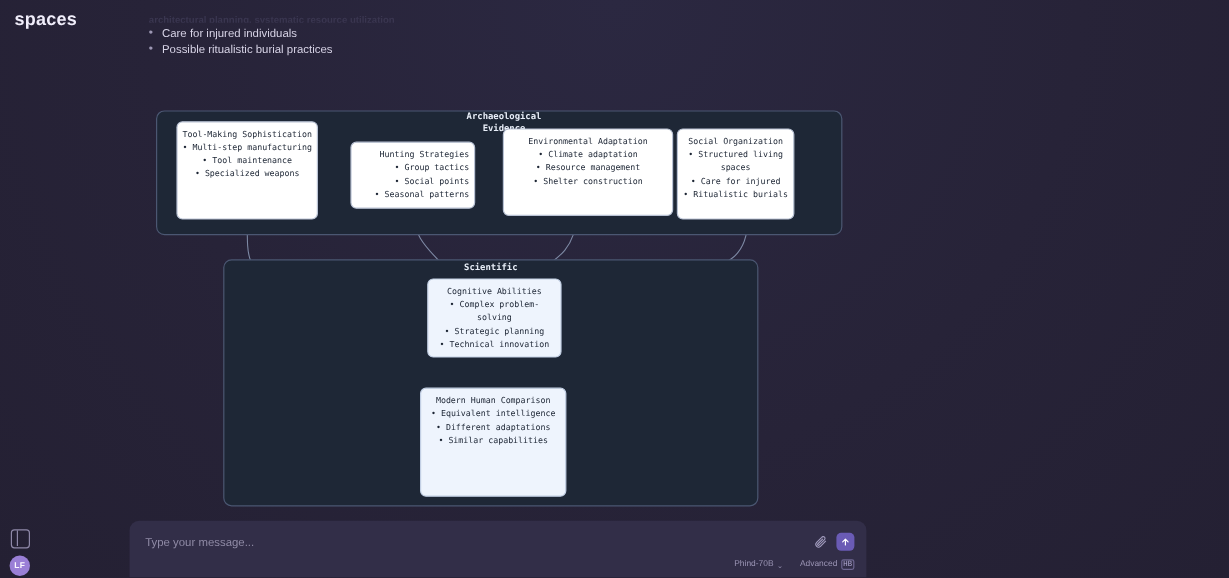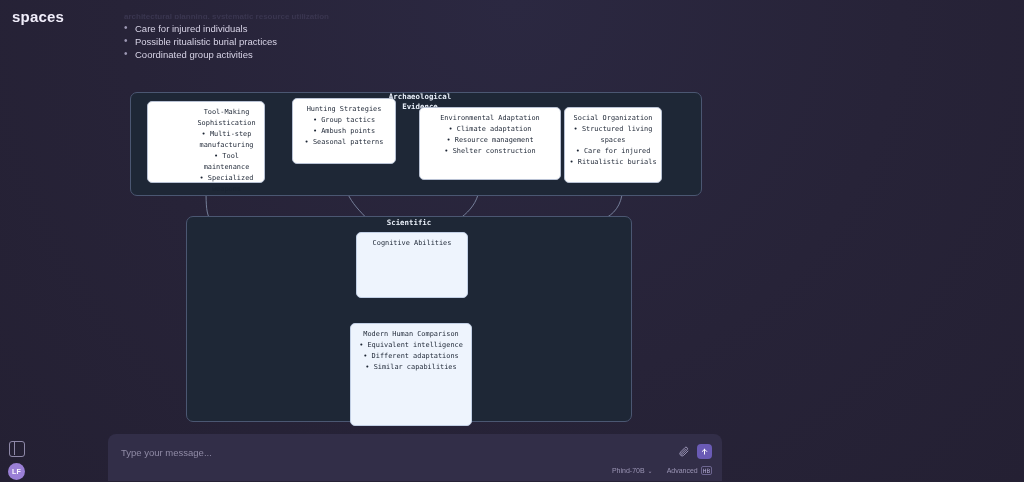--- a/index.html
+++ b/index.html
@@ -141,21 +141,20 @@
 
   <div class="rail">
     <div class="rail-toggle"></div>
     <div class="avatar">LF</div>
   </div>
 
   <div class="clipped-line">architectural planning, systematic resource utilization</div>
   <ul class="bullets">
     <li>Care for injured individuals</li>
     <li>Possible ritualistic burial practices</li>
-    <li>Coordinated group activities</li>
   </ul>
 
   <div class="diagram">
 
     <svg class="svg-layer" width="1024" height="360">
       <defs>
         <marker id="ah" markerWidth="6" markerHeight="6" refX="5" refY="3" orient="auto">
           <path d="M0,0.6 L5,3 L0,5.4 z" fill="#7e8aa5"></path>
         </marker>
       </defs>
@@ -172,34 +171,34 @@
         <path d="M411,228 L411,252"></path>
       </g>
     </svg>
 
     <div class="cluster" style="left:130px; top:22px; width:572px; height:104px;"></div>
     <div class="cluster-label" style="left:383px; top:22px;">Archaeological Evidence</div>
 
     <div class="cluster" style="left:186px; top:146px; width:446px; height:206px;"></div>
     <div class="cluster-label" style="left:372px; top:148px;">Scientific</div>
 
-    <div class="node" style="left:147px; top:31px; width:118px; height:82px;padding-left:45px;">
+    <div class="node" style="left:147px; top:31px; width:118px; height:82px;">
       <span class="title">Tool-Making Sophistication</span>
       <ul>
         <li>Multi-step manufacturing</li>
         <li>Tool maintenance</li>
         <li>Specialized weapons</li>
       </ul>
     </div>
 
-    <div class="node" style="left:292px; top:28px; width:104px; height:66px;">
+    <div class="node" style="left:292px; top:48px; width:104px; height:56px;text-align:right;">
       <span class="title">Hunting Strategies</span>
       <ul>
         <li>Group tactics</li>
-        <li>Ambush points</li>
+        <li>Social points</li>
         <li>Seasonal patterns</li>
       </ul>
     </div>
 
     <div class="node" style="left:419px; top:37px; width:142px; height:73px;">
       <span class="title">Environmental Adaptation</span>
       <ul>
         <li>Climate adaptation</li>
         <li>Resource management</li>
         <li>Shelter construction</li>
@@ -210,23 +209,28 @@
       <span class="title">Social Organization</span>
       <ul>
         <li>Structured living spaces</li>
         <li>Care for injured</li>
         <li>Ritualistic burials</li>
       </ul>
     </div>
 
     <div class="node tinted" style="left:356px; top:162px; width:112px; height:66px;">
       <span class="title">Cognitive Abilities</span>
-    </div>
-
-    <div class="node tinted" style="left:350px; top:253px; width:122px; height:103px;">
+      <ul>
+        <li>Complex problem-solving</li>
+        <li>Strategic planning</li>
+        <li>Technical innovation</li>
+      </ul>
+    </div>
+
+    <div class="node tinted" style="left:350px; top:253px; width:122px; height:91px;">
       <span class="title">Modern Human Comparison</span>
       <ul>
         <li>Equivalent intelligence</li>
         <li>Different adaptations</li>
         <li>Similar capabilities</li>
       </ul>
     </div>
 
   </div>
 

